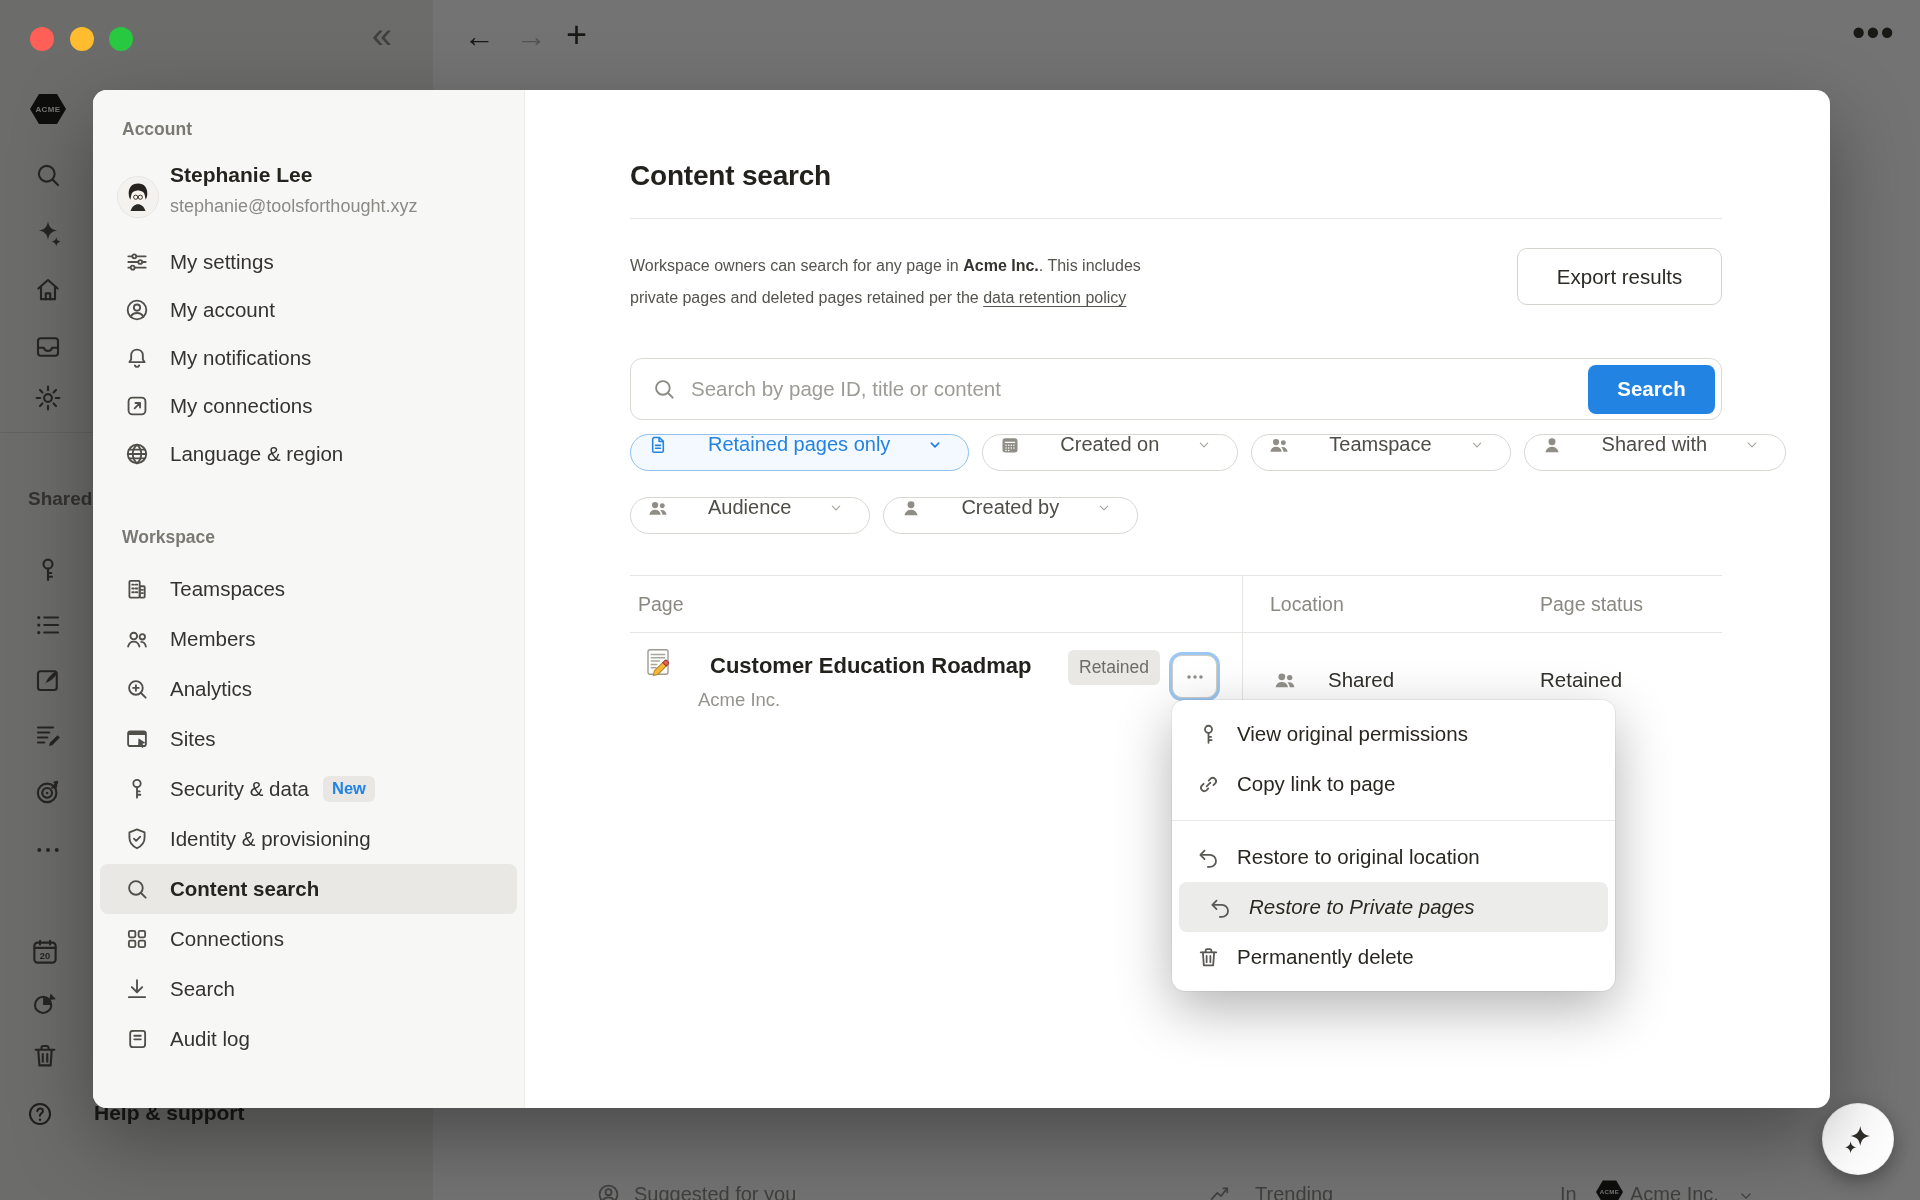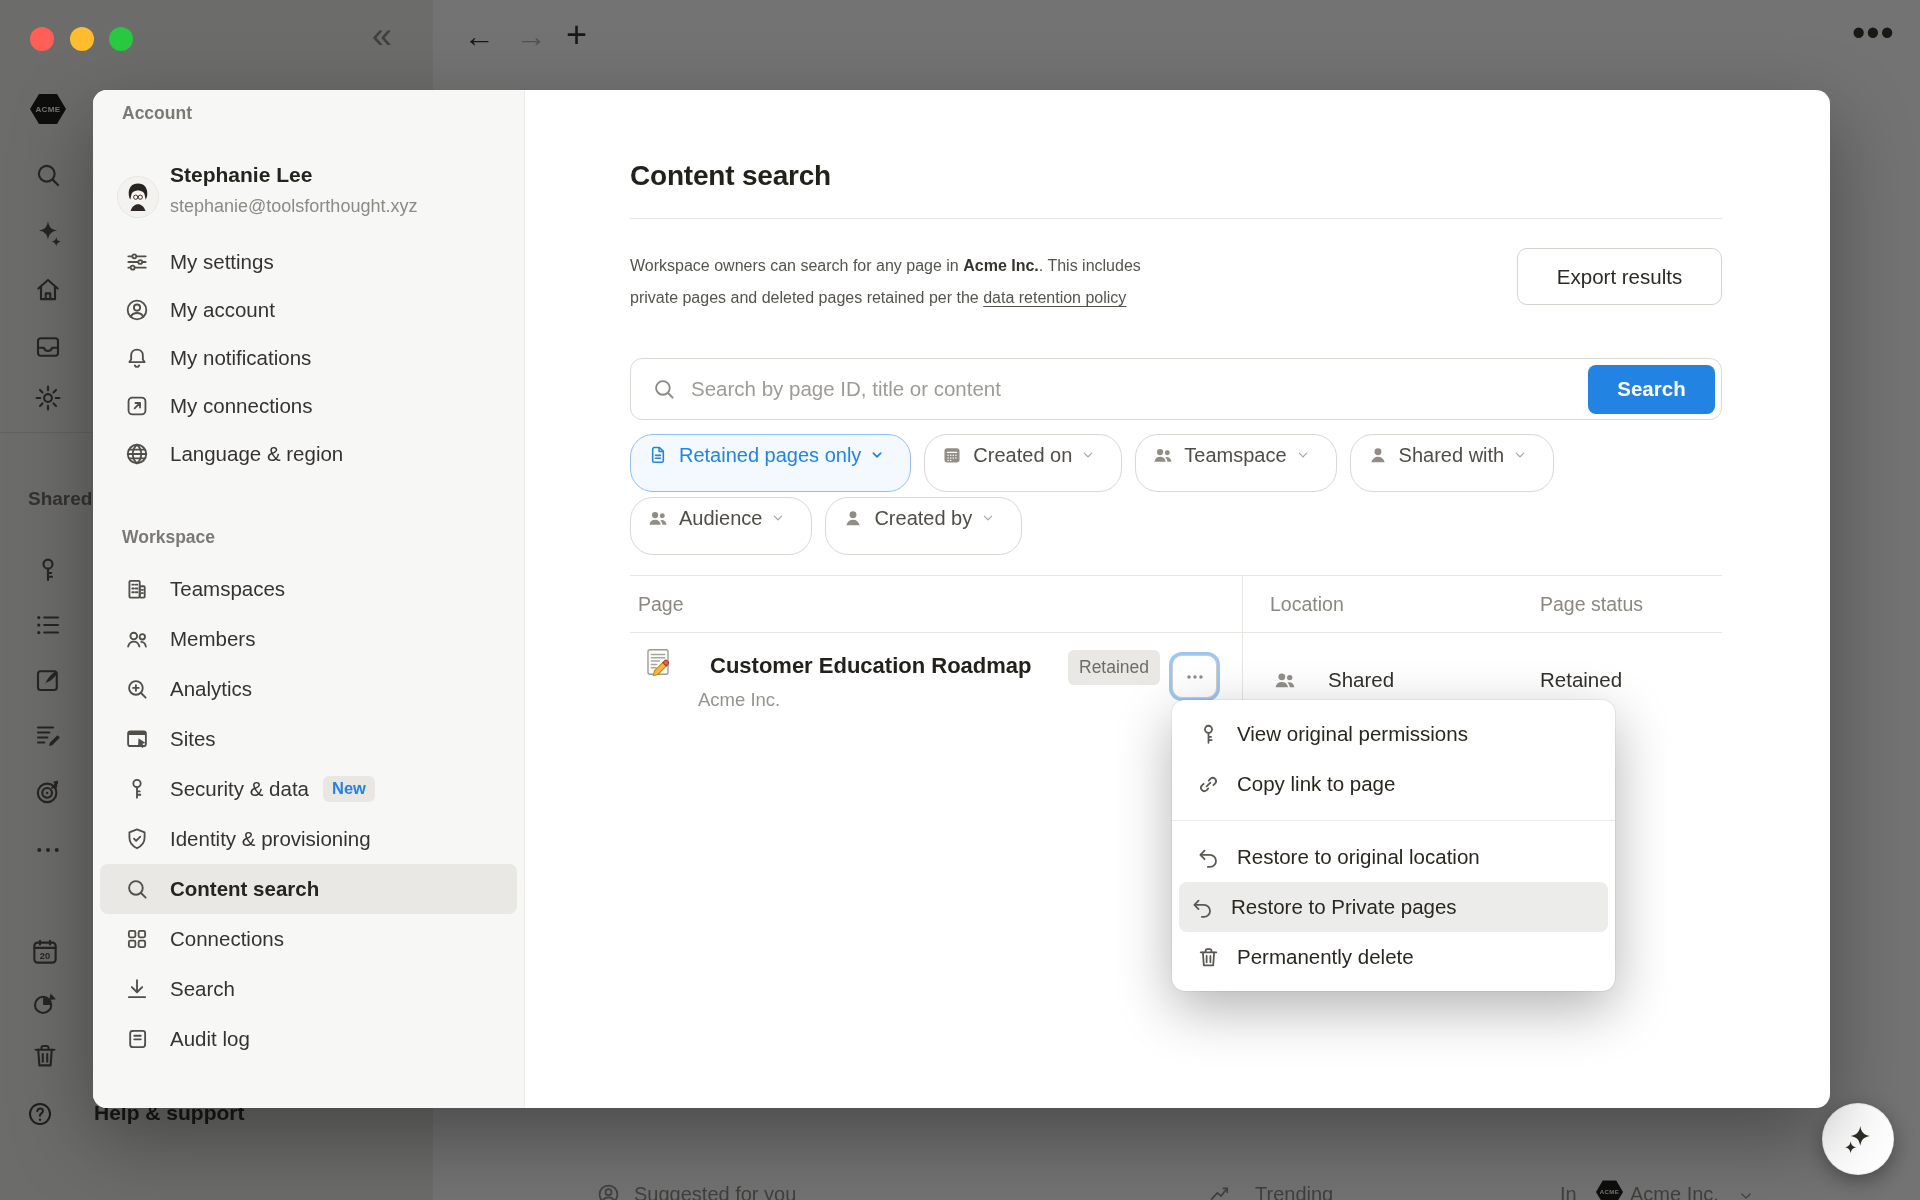--- a/index.html
+++ b/index.html
@@ -71,22 +71,22 @@
   #search-box{left:537px;top:268px;width:1092px;height:62px;border:1.5px solid #dbd9d4;border-radius:12px;
     background:#fff;box-sizing:border-box;display:flex;align-items:center;}
   #search-box .ic{width:26px;height:26px;margin:0 12px 0 20px;color:#8c8a85;flex:none;}
   #search-input{border:none;outline:none;flex:1;font-size:20.5px;color:#37352f;background:transparent;
     font-family:inherit;}
   #search-input::placeholder{color:#9d9b95;}
   #search-btn{position:absolute;right:6px;top:5.5px;width:127px;height:49px;border-radius:8px;border:none;
     background:#2383e2;color:#fff;font-size:20.5px;font-weight:700;font-family:inherit;}
   .chip-row{display:flex;gap:13px;}
   #chips1{left:537px;top:344px;} #chips2{left:537px;top:407px;}
-  .chip{display:inline-flex;align-items:center;height:58px;padding:0 15px 16px 16px;border:1.5px solid #d9d7d2;
-    border-radius:23px;background:#fff;font-size:20px;color:#4f4d47;box-sizing:border-box;white-space:nowrap;}
+  .chip{display:inline-flex;align-items:center;height:37px;padding:0 15px 16px 16px;border:1.5px solid #d9d7d2;
+    border-radius:23px;background:#fff;font-size:20px;color:#4f4d47;box-sizing:border-box;white-space:nowrap;gap:29px;}
   .chip .ic{width:22px;height:22px;margin-right:10px;color:#8f8d86;}
   .chip .chev{width:16px;height:16px;margin-left:8px;color:#a5a39c;}
   .chip.active{border-color:#8fc0ee;background:#f4f9ff;color:#2383e2;font-weight:500;}
   .chip.active .ic,.chip.active .chev{color:#2383e2;}
   .chip.active .chev svg{stroke-width:2.6;}
 
   
   .t-line{background:#e8e6e3;}
   #t-top{left:537px;top:485px;width:1092px;height:1px;}
   #t-mid{left:537px;top:542px;width:1092px;height:1px;}
@@ -105,21 +105,21 @@
   #row-loc{left:1235px;top:578px;font-size:20.5px;color:#33312c;}
   #row-status{left:1447px;top:578px;font-size:20.5px;color:#33312c;}
 
   
   #menu{left:1172px;top:700px;width:443px;border-radius:13px;background:#fff;z-index:30;
     padding:9px 0;box-sizing:border-box;
     box-shadow:0 0 0 1px rgba(15,15,15,.05),0 18px 55px rgba(0,0,0,.3);}
   .menu-item{display:flex;align-items:center;height:50px;padding:0 14px 0 24px;font-size:20.5px;
     color:#29271f;}
   .menu-item .ic{width:25px;height:25px;margin-right:16px;color:#5a5852;flex:none;}
-  .menu-item.hl{background:#ececea;border-radius:8px;margin:0 7px;padding-left:11px;}
+  .menu-item.hl{background:#ececea;border-radius:8px;margin:0 7px;padding-left:29px;font-style:italic;}
   .menu-div{height:1px;background:#eceae7;margin:11px 0;}
 </style>
 </head>
 <body>
 
 <div id="screen">
 
   <div class="abs" id="bg-sidebar"></div>
   <div class="abs" id="bg-divider"></div>
 
@@ -279,21 +279,21 @@
     <span class="ic" id="fab-ic">
         <svg viewBox="0 0 24 24">
           <path d="M13.6 2.8c.7 4.4 2.4 6.2 6.8 7-4.4.8-6.1 2.6-6.8 7-.7-4.4-2.4-6.2-6.8-7 4.4-.8 6.1-2.6 6.8-7z" fill="#2f2d28"></path>
           <path d="M6.8 13.6c.4 2.7 1.5 3.8 4.1 4.3-2.6.5-3.7 1.6-4.1 4.3-.4-2.7-1.5-3.8-4.1-4.3 2.6-.5 3.7-1.6 4.1-4.3z" fill="#2f2d28"></path>
         </svg>
       </span>
   </div>
 
   <div class="abs" id="modal">
     <div class="abs" id="m-side">
-      <div class="abs side-head" style="top:13px">Account</div>
+      <div class="abs side-head" style="top:29px">Account</div>
       <div class="abs" id="m-avatar"><svg viewBox="0 0 40 40">
             <circle cx="20" cy="20" r="20" fill="#f4f2ee"></circle>
             <path d="M20 6.5c-6.2 0-9.3 4.2-9.3 9.8 0 3.1.9 5.2 1.6 6.4l1-4.8c.4-1.8 1.3-2.8 2.6-3.4 2.6-1.2 5.6-1.2 8.2 0 1.3.6 2.2 1.6 2.6 3.4l1 4.8c.7-1.2 1.6-3.3 1.6-6.4 0-5.6-3.1-9.8-9.3-9.8z" fill="#262420"></path>
             <circle cx="20" cy="19.8" r="6.1" fill="#faf4ec"></circle>
             <path d="M12.5 34c1.6-4.7 4.3-6.8 7.5-6.8s5.9 2.1 7.5 6.8z" fill="#2b2925"></path>
             <g fill="none" stroke="#33312c" stroke-width="1">
               <circle cx="17.7" cy="20.2" r="2.1"></circle>
               <circle cx="22.3" cy="20.2" r="2.1"></circle>
               <path d="M19.6 20.2h.8"></path>
             </g>

